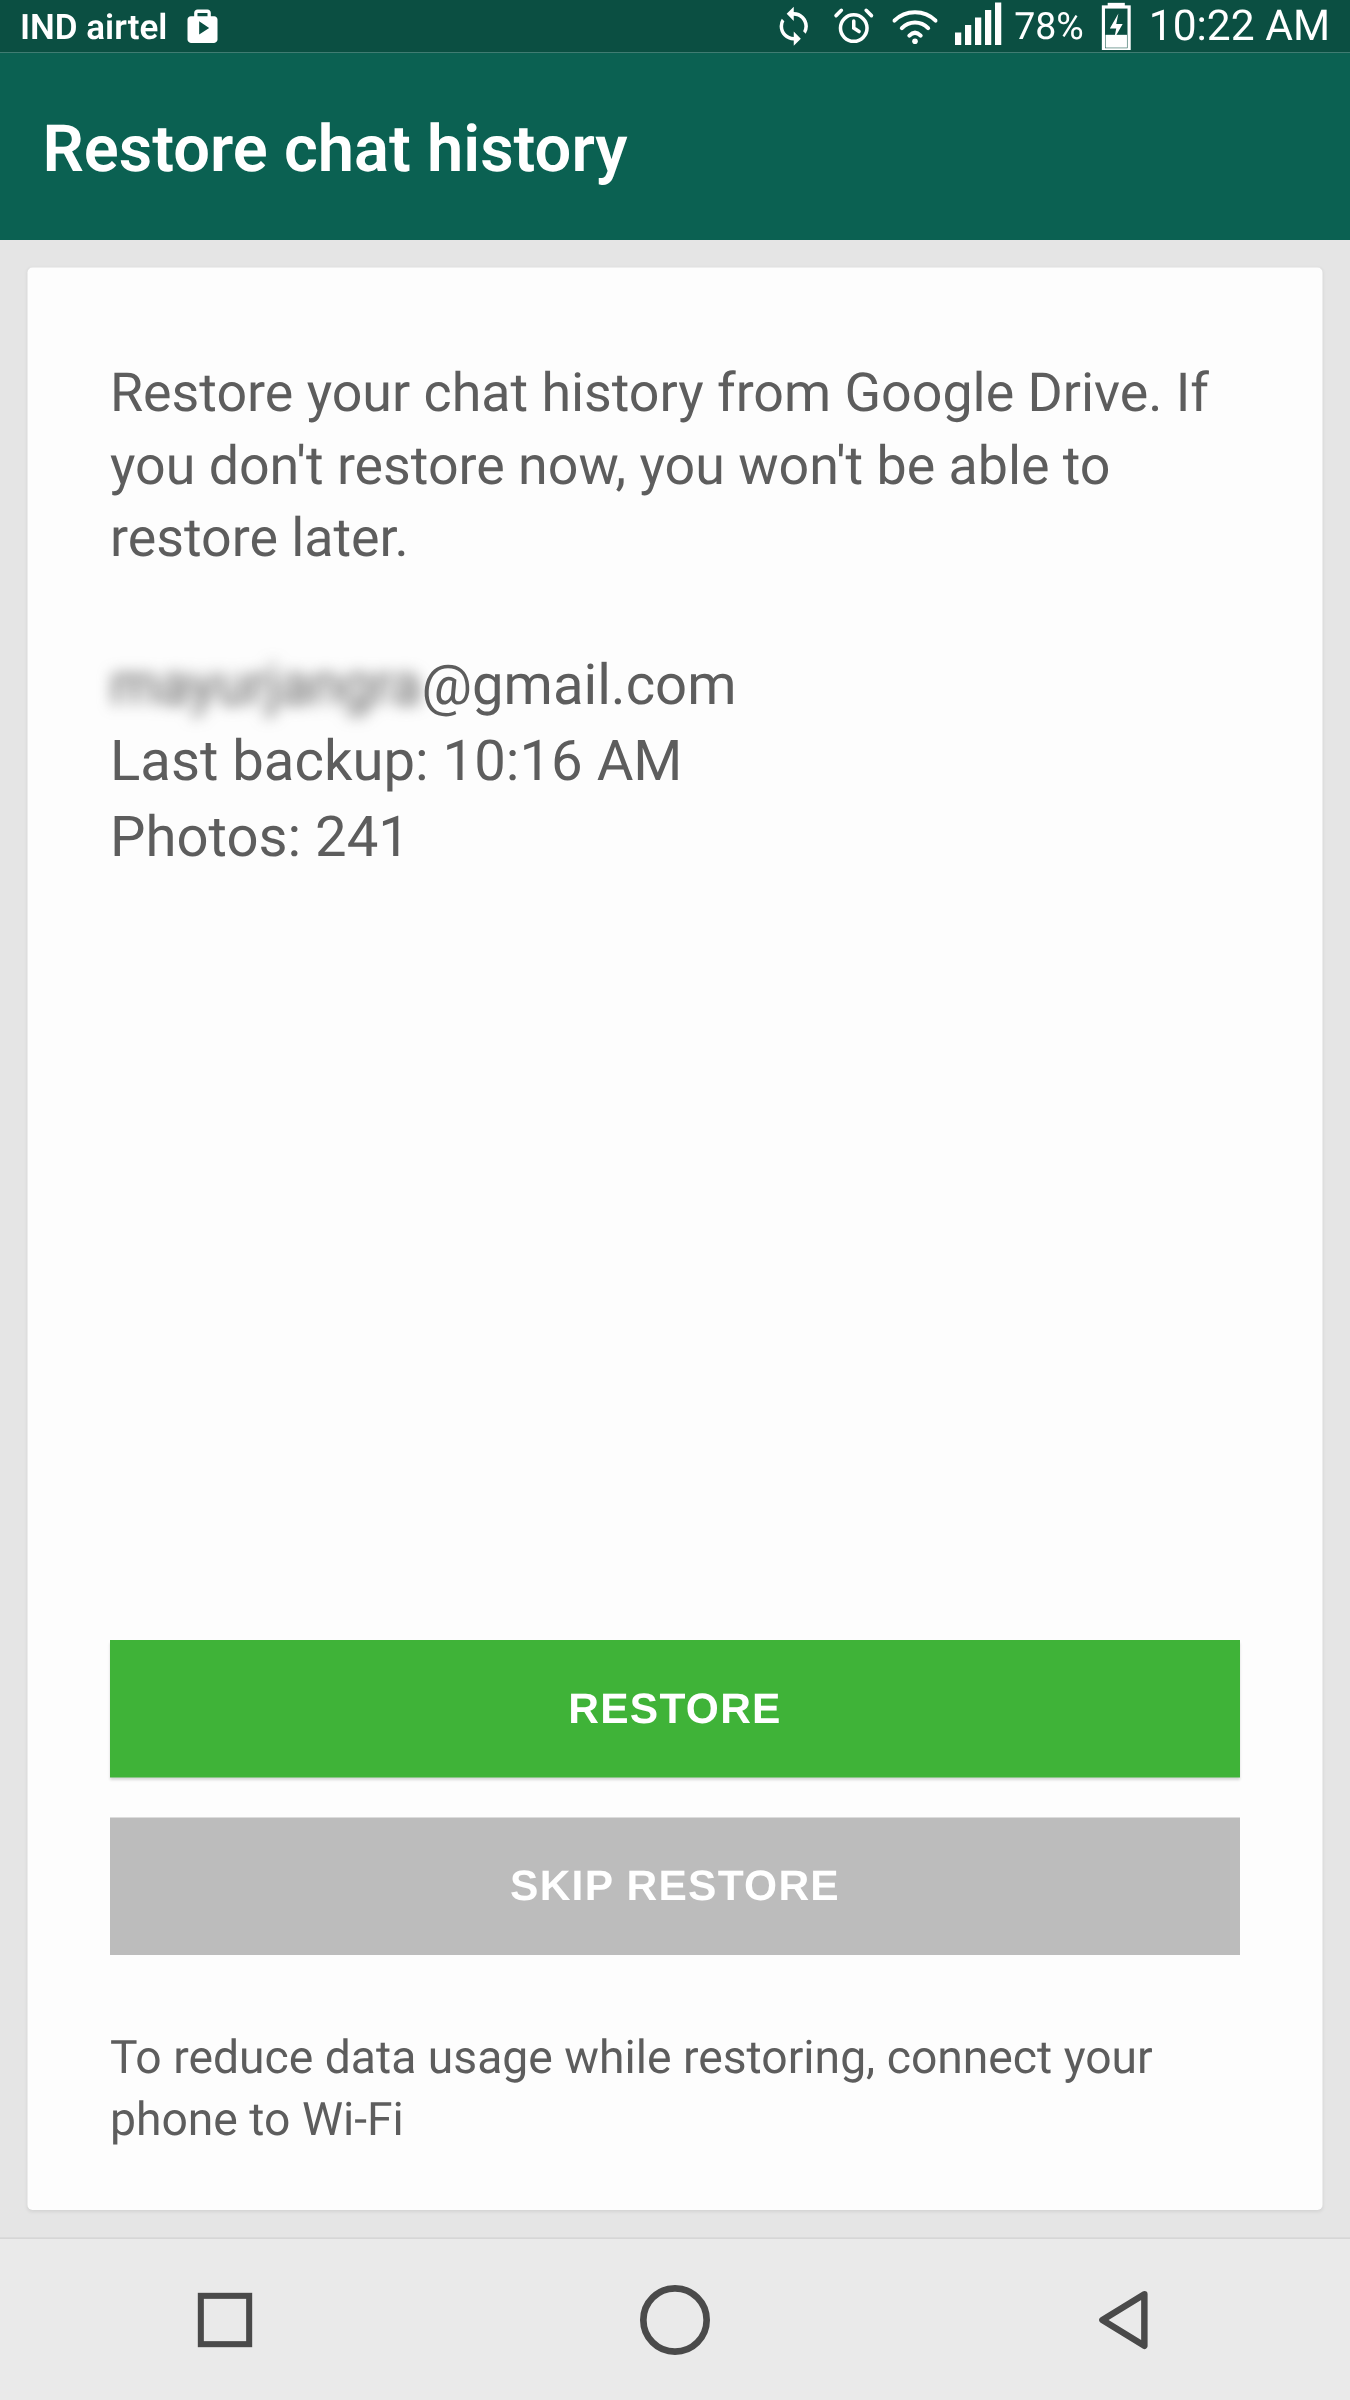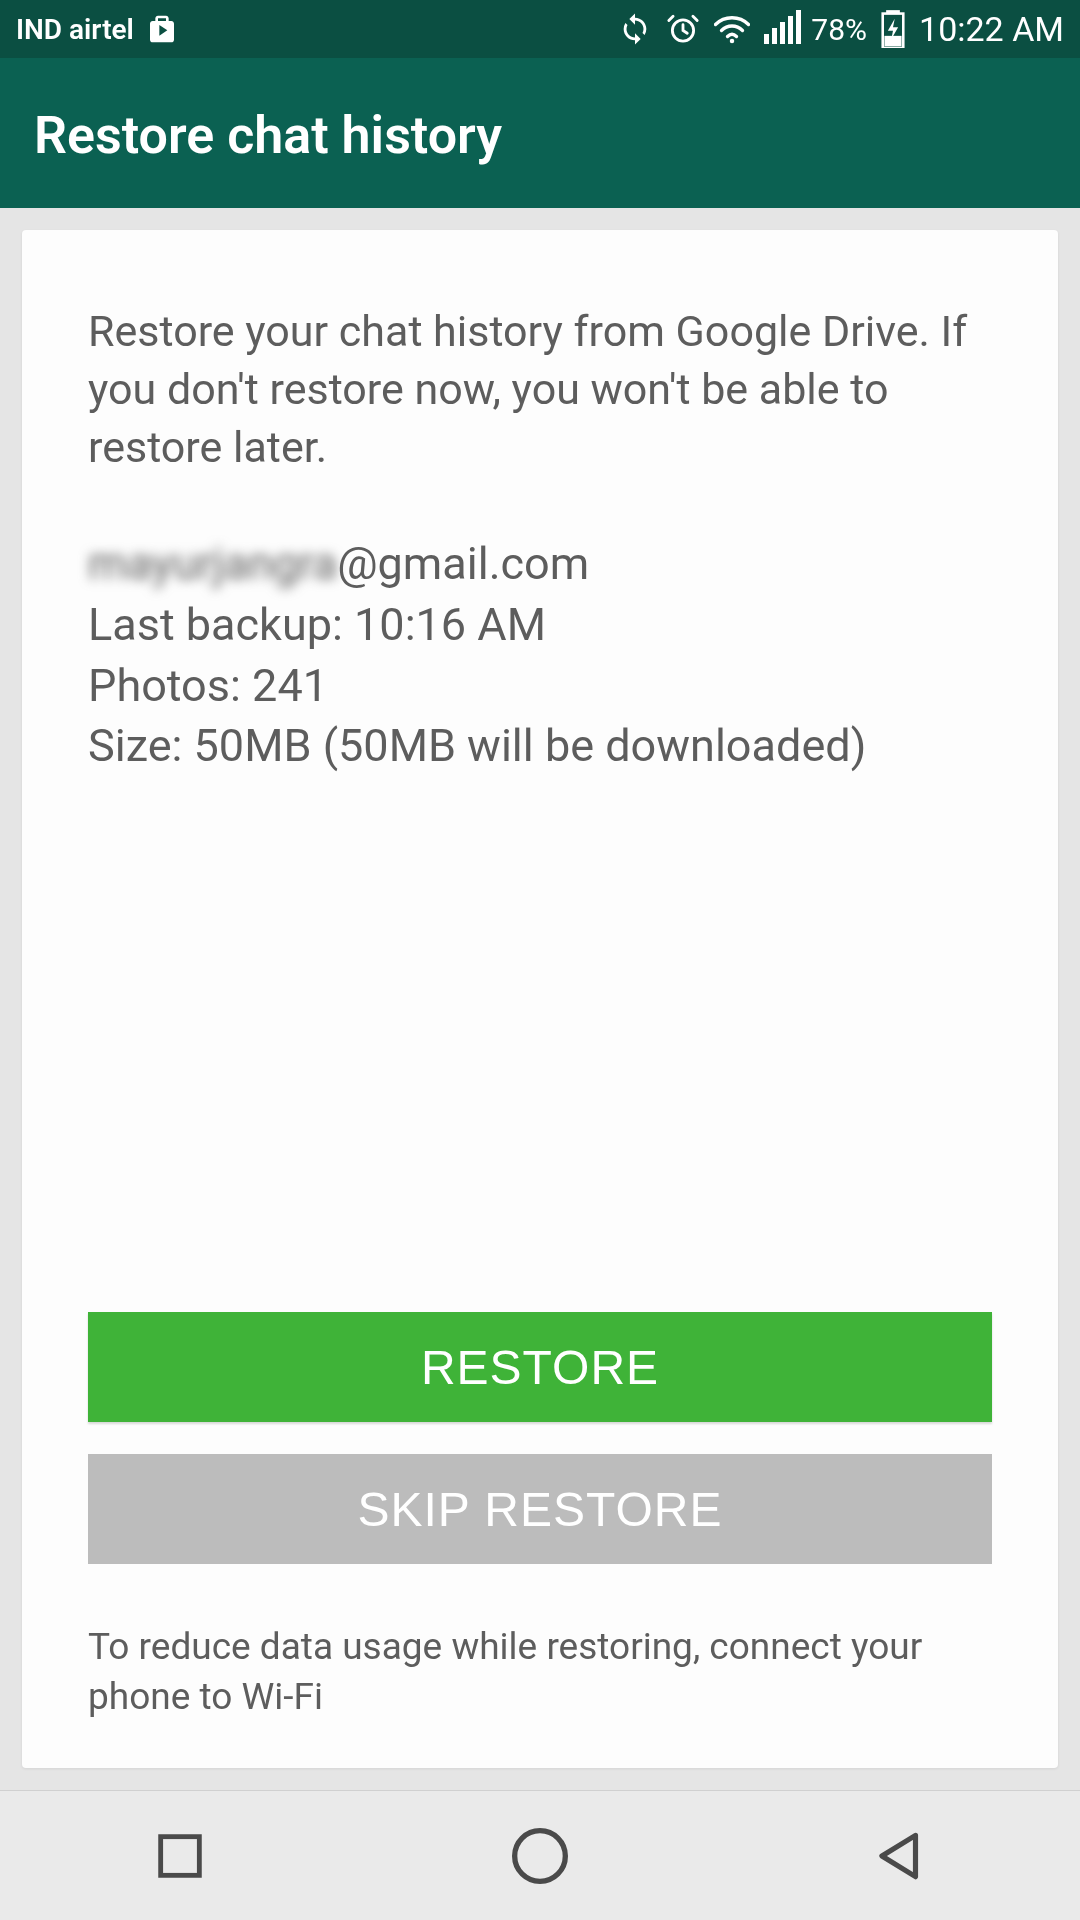--- a/index.html
+++ b/index.html
@@ -12,21 +12,21 @@
       background: #e5e5e5;
       width: 1080px;
       height: 1920px;
       overflow: hidden;
       display: flex;
       flex-direction: column;
     }
     .status-bar {
       background: #0b4f42;
       color: #ffffff;
-      height: 58px;
+      height: 42px;
       display: flex;
       align-items: center;
       justify-content: space-between;
       padding: 0 16px;
       font-size: 30px;
     }
     .status-left {
       display: flex;
       align-items: center;
       gap: 12px;
@@ -97,22 +97,22 @@
     }
     .buttons {
       margin-top: auto;
       display: flex;
       flex-direction: column;
       gap: 32px;
     }
     .btn {
       height: 110px;
       border: none;
-      font-size: 48px;
-      font-weight: 400;
+      font-size: 34px;
+      font-weight: 700;
       letter-spacing: 1px;
       cursor: pointer;
       display: flex;
       align-items: center;
       justify-content: center;
     }
     .btn-primary {
       background: #3fb338;
       color: #ffffff;
       box-shadow: 0 2px 2px rgba(0,0,0,0.15);
@@ -221,24 +221,20 @@
         <span class="blurred">mayurjangra</span><span>@gmail.com</span>
       </div>
       <div>
         <span>Last backup:</span>
         <span>10:16 AM</span>
       </div>
       <div>
         <span>Photos:</span>
         <span>241</span>
       </div>
-      <div>
-        <span>Size:</span>
-        <span>50MB (50MB will be downloaded)</span>
-      </div>
     </div>
 
     <div class="buttons">
       <button class="btn btn-primary">RESTORE</button>
       <button class="btn btn-secondary">SKIP RESTORE</button>
       <div class="footer-note">To reduce data usage while restoring, connect your phone to Wi-Fi</div>
     </div>
   </div>
 </div>
 

